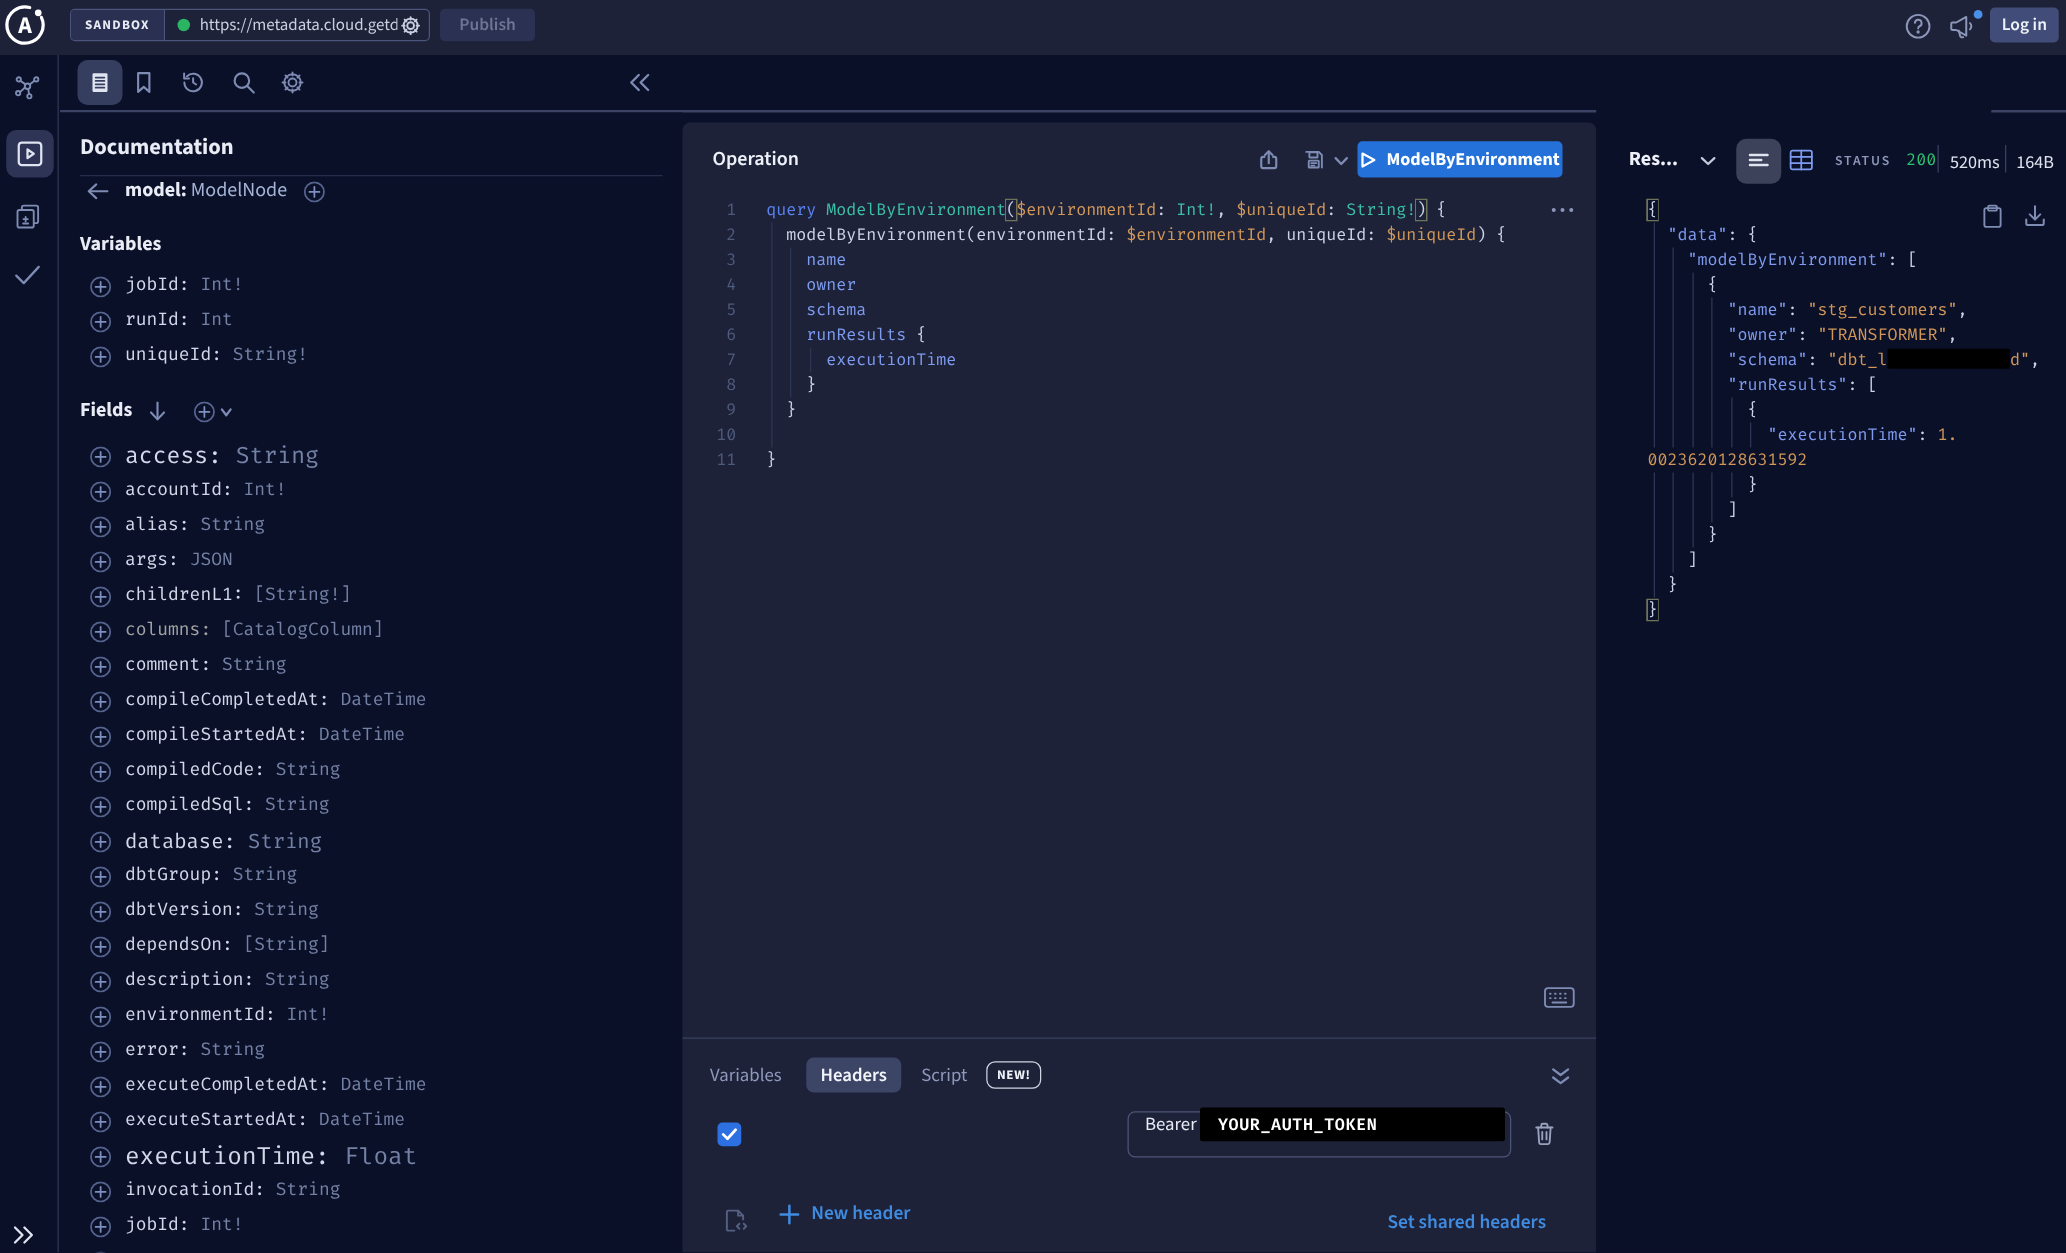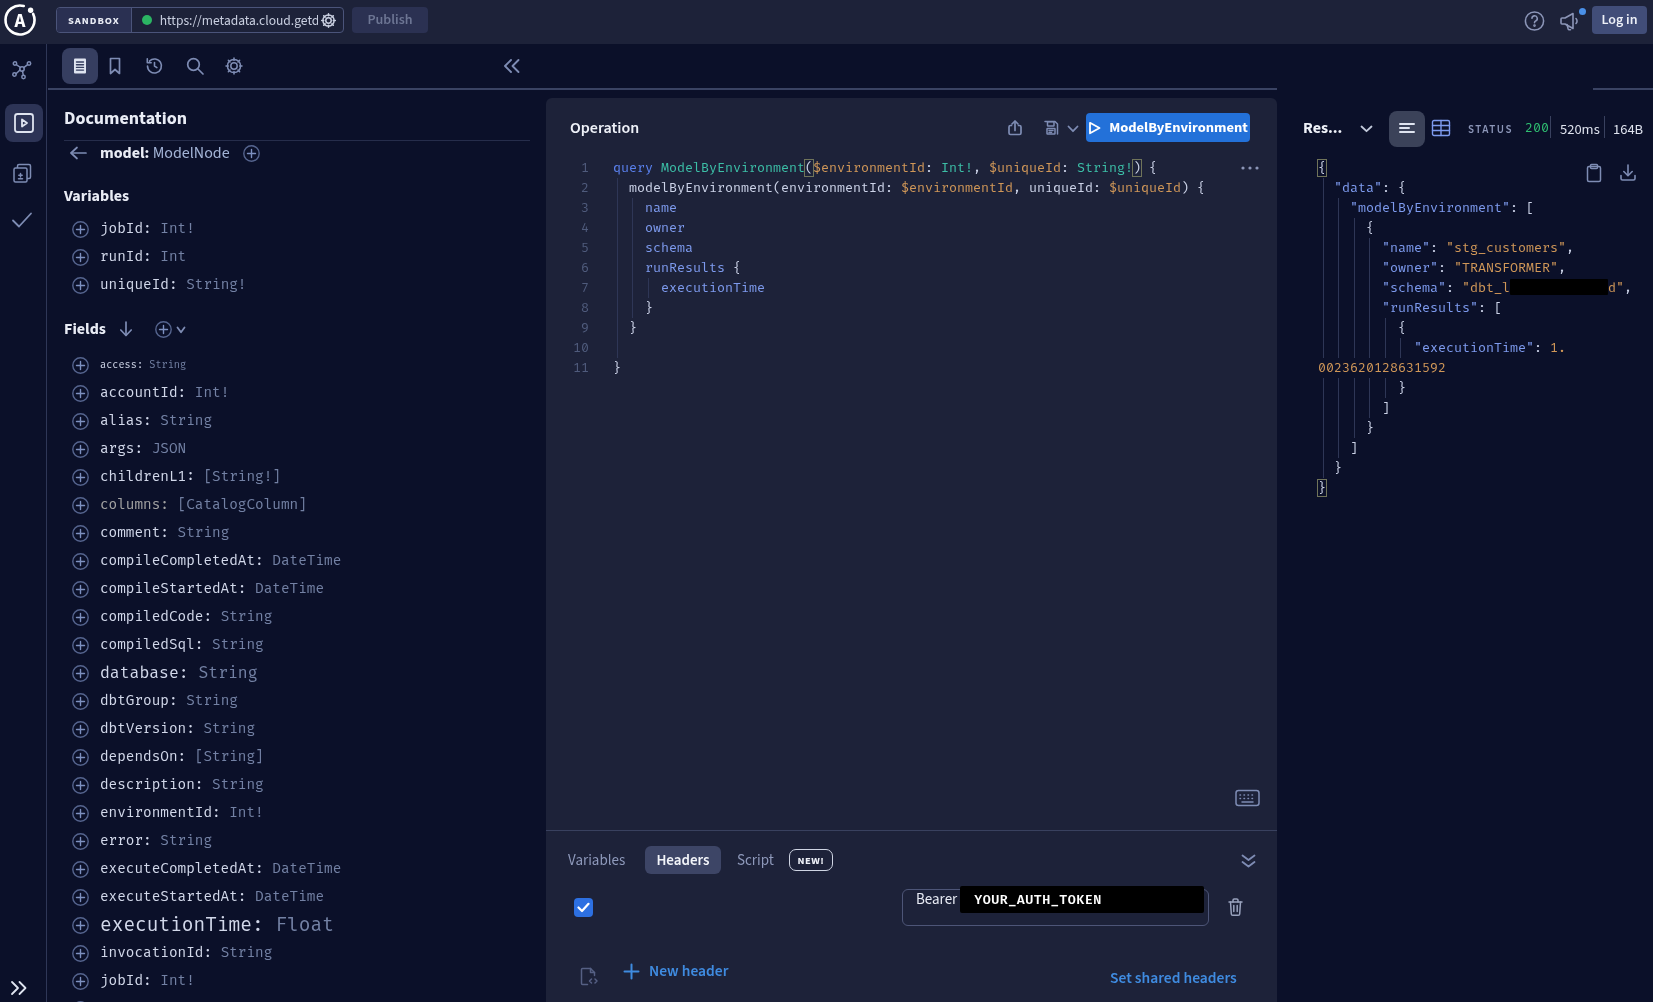--- a/index.html
+++ b/index.html
@@ -180,21 +180,21 @@
       <div class="abs mono" style="left:100px;top:247px;font-size:14px;line-height:20px"><span style="color:#d2d8ea">runId:</span> <span style="color:#7381a4">Int</span></div>
       <div class="abs" style="left:71.5px;top:276.5px"><svg width="17" height="17" viewBox="0 0 17 17" fill="none" stroke-width="1.4" stroke-linecap="round" stroke-linejoin="round">
           <circle cx="8.5" cy="8.5" r="7.7" stroke="#55648e"></circle>
           <path d="M8.5 4.5v8M4.5 8.5h8" stroke="#7d90c0"></path>
         </svg></div>
       <div class="abs mono" style="left:100px;top:275px;font-size:14px;line-height:20px"><span style="color:#d2d8ea">uniqueId:</span> <span style="color:#7381a4">String!</span></div>
       <div class="abs" style="left:71.5px;top:356.5px"><svg width="17" height="17" viewBox="0 0 17 17" fill="none" stroke-width="1.4" stroke-linecap="round" stroke-linejoin="round">
           <circle cx="8.5" cy="8.5" r="7.7" stroke="#55648e"></circle>
           <path d="M8.5 4.5v8M4.5 8.5h8" stroke="#7d90c0"></path>
         </svg></div>
-      <div class="abs mono" style="left:100px;top:355px;font-size:10px;line-height:20px"><span style="color:#d2d8ea">access:</span> <span style="color:#7381a4">String</span></div>
+      <div class="abs mono" style="left:100px;top:355px;font-size:18px;line-height:20px"><span style="color:#d2d8ea">access:</span> <span style="color:#7381a4">String</span></div>
       <div class="abs" style="left:71.5px;top:384.5px"><svg width="17" height="17" viewBox="0 0 17 17" fill="none" stroke-width="1.4" stroke-linecap="round" stroke-linejoin="round">
           <circle cx="8.5" cy="8.5" r="7.7" stroke="#55648e"></circle>
           <path d="M8.5 4.5v8M4.5 8.5h8" stroke="#7d90c0"></path>
         </svg></div>
       <div class="abs mono" style="left:100px;top:383px;font-size:14px;line-height:20px"><span style="color:#d2d8ea">accountId:</span> <span style="color:#7381a4">Int!</span></div>
       <div class="abs" style="left:71.5px;top:412.5px"><svg width="17" height="17" viewBox="0 0 17 17" fill="none" stroke-width="1.4" stroke-linecap="round" stroke-linejoin="round">
           <circle cx="8.5" cy="8.5" r="7.7" stroke="#55648e"></circle>
           <path d="M8.5 4.5v8M4.5 8.5h8" stroke="#7d90c0"></path>
         </svg></div>
       <div class="abs mono" style="left:100px;top:411px;font-size:14px;line-height:20px"><span style="color:#d2d8ea">alias:</span> <span style="color:#7381a4">String</span></div>

